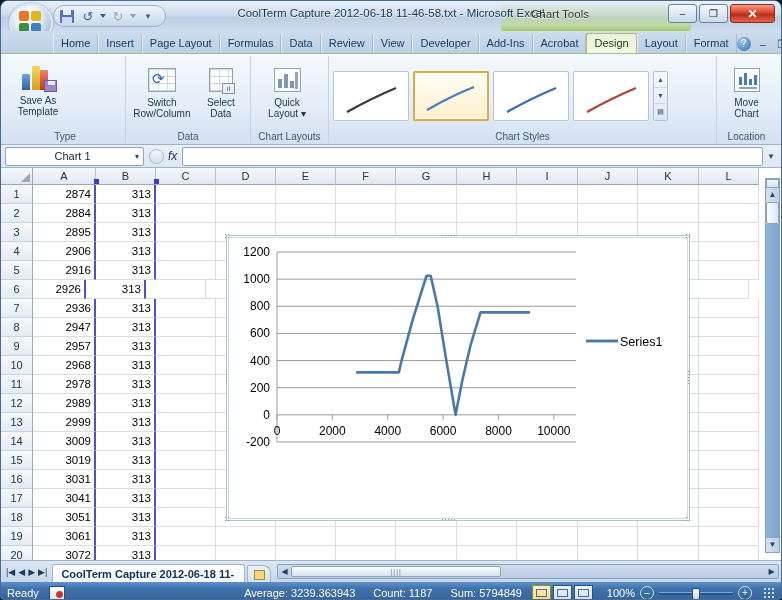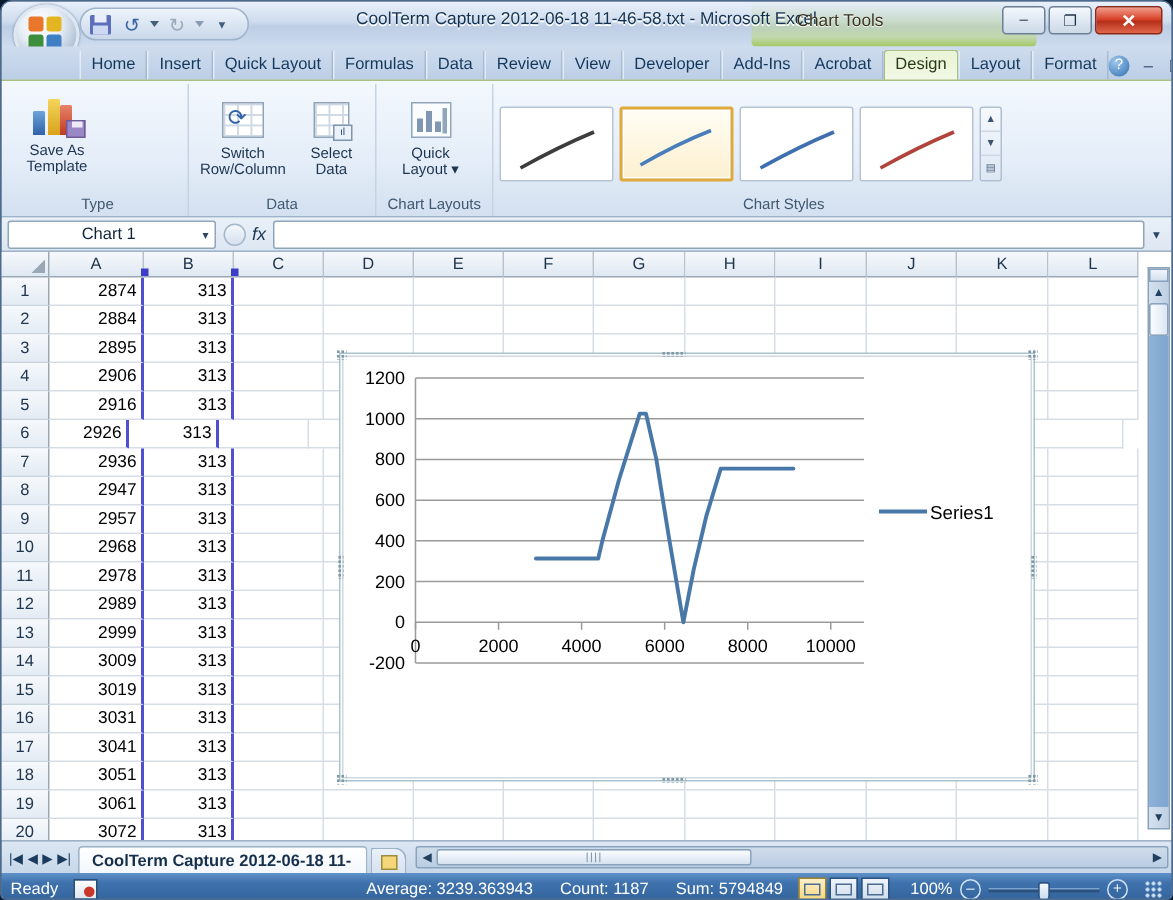--- a/index.html
+++ b/index.html
@@ -325,21 +325,21 @@
       </div>
     <div class="arrow-dn" style="border-top-color:#8b9cb0;"></div>
     <div class="qat-ico">
         <span style="font-size:9px;color:#44607f;">▾</span>
       </div>
   </div>
 
   <div class="tabrow" id="tabrow">
     <div class="tab">Home</div>
       <div class="tab">Insert</div>
-      <div class="tab">Quick Layout</div>
+      <div class="tab">Page Layout</div>
       <div class="tab">Formulas</div>
       <div class="tab">Data</div>
       <div class="tab">Review</div>
       <div class="tab">View</div>
       <div class="tab">Developer</div>
       <div class="tab">Add-Ins</div>
       <div class="tab">Acrobat</div>
       <div class="tab active">Design</div>
       <div class="tab">Layout</div>
       <div class="tab">Format</div>
@@ -437,20 +437,38 @@
         </div>
         <div class="gal-scroll">
           <div class="gs">▲</div>
           <div class="gs">▼</div>
           <div class="gs">▤</div>
         </div>
       </div>
       <div class="group-label">Chart Styles</div>
     </div>
 
+    <div class="group" style="width:60px;">
+      <div class="group-items" style="justify-content:center;padding-top:5px;">
+        <div class="bigbtn" style="width:52px;">
+          <span class="gi">
+            <span class="ico-movechart">
+                <i class="m1"></i>
+                <i class="m2"></i>
+                <i class="m3"></i>
+                <i class="m4"></i>
+                <b></b>
+              </span>
+          </span>
+          <span>Move</span>
+          <span>Chart</span>
+        </div>
+      </div>
+      <div class="group-label">Location</div>
+    </div>
 
   </div>
 
   <div class="formulabar">
     <div class="namebox">
       <span>Chart 1</span>
       <span style="font-size:8px;color:#2b4767;">▾</span>
     </div>
     <div class="fxgroup">
       <span class="fx-circ"></span>

